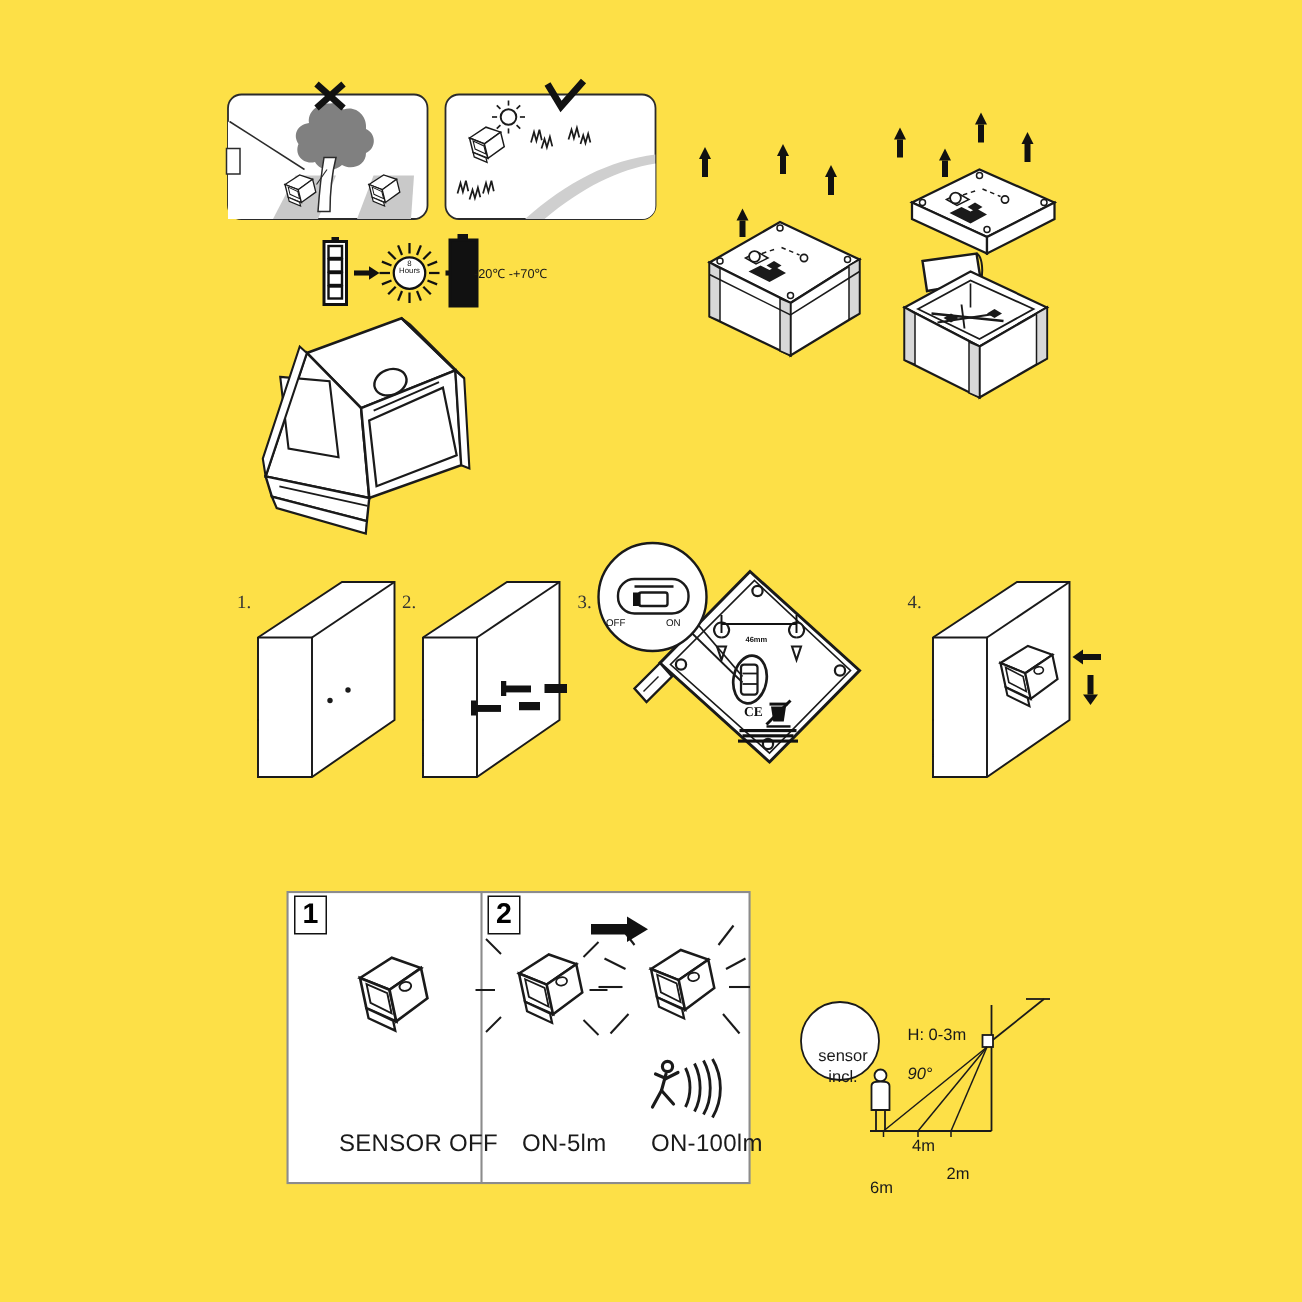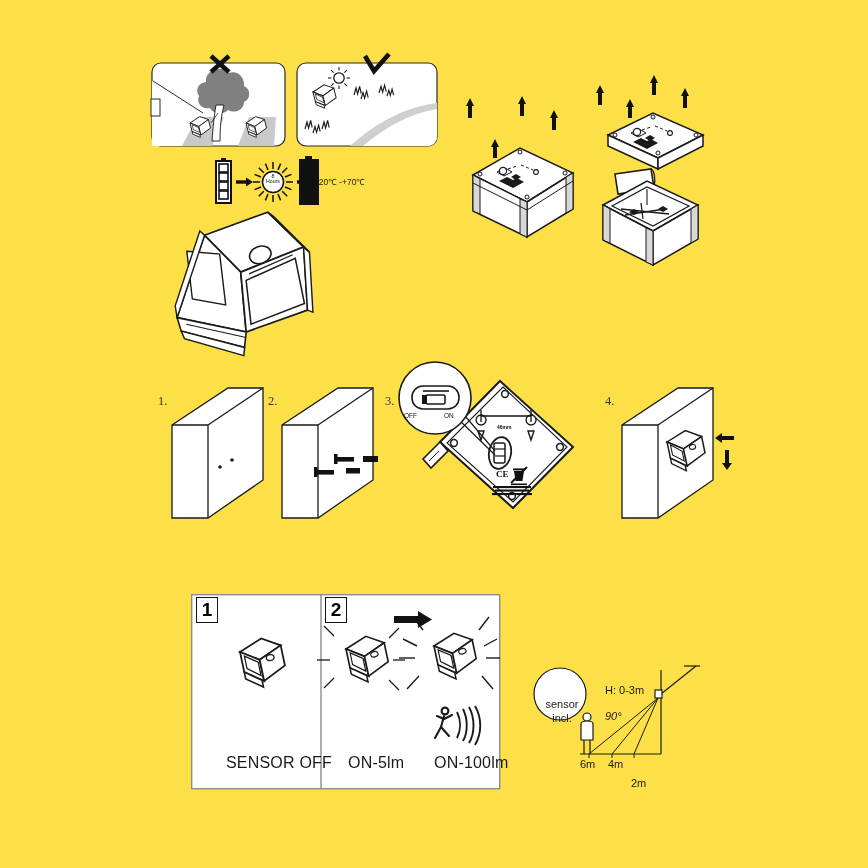--- a/index.html
+++ b/index.html
@@ -562,17 +562,17 @@
         <line x1="88" y1="92" x2="88" y2="96"></line>
         <line x1="110" y1="92" x2="110" y2="96"></line>
       </g>
     </svg>
   </div>
   <div class="abs sensor-txt" style="left:538px;top:678px;width:48px;margin-top:20px;">
     <span>sensor</span><br><span>incl.</span>
   </div>
   <div class="abs txt range-txt" style="left:605px;top:684px;">H: 0-3m</div>
   <div class="abs txt range-txt" style="left:605px;top:710px;font-style:italic;">90°</div>
-  <div class="abs txt range-txt" style="left:580px;top:758px;text-align:center;">6m</div>
+  <div class="abs txt range-txt" style="left:580px;top:786px;text-align:center;">6m</div>
   <div class="abs txt range-txt" style="left:608px;top:758px;text-align:center;">4m</div>
   <div class="abs txt range-txt" style="left:631px;top:777px;text-align:center;">2m</div>
 
 </div>
 
 </body></html>

